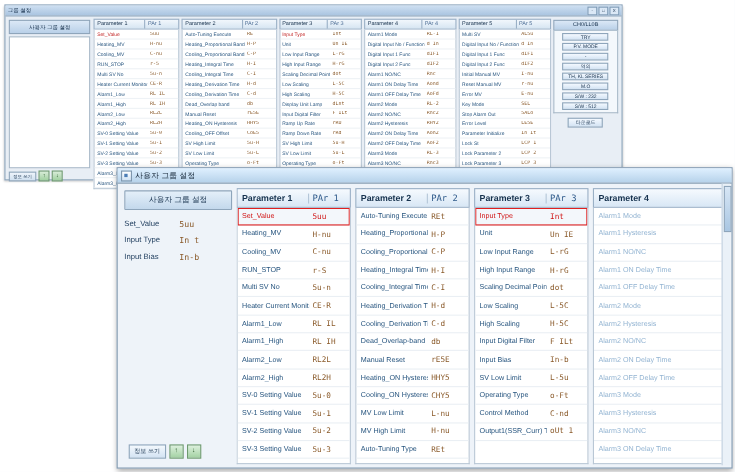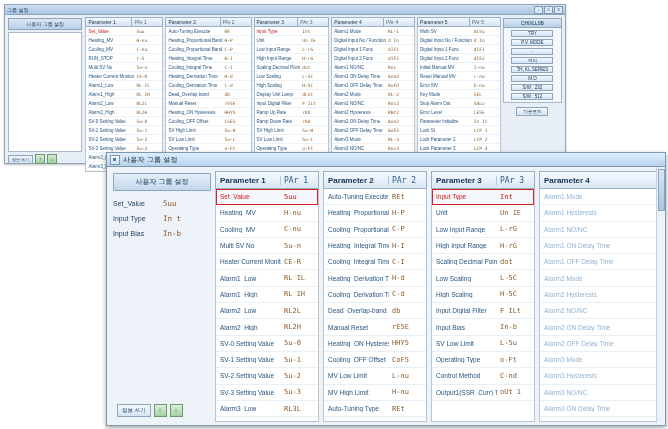--- a/index.html
+++ b/index.html
@@ -632,20 +632,24 @@
             </div>
           <div class="prow">
               <span class="n">Heating_MV</span>
               <span class="v">H-nu</span>
             </div>
           <div class="prow">
               <span class="n">Cooling_MV</span>
               <span class="v">C-nu</span>
             </div>
           <div class="prow">
+              <span class="n">RUN_STOP</span>
+              <span class="v">r-S</span>
+            </div>
+          <div class="prow">
               <span class="n">Multi SV No</span>
               <span class="v">5u-n</span>
             </div>
           <div class="prow">
               <span class="n">Heater Current Monitoring</span>
               <span class="v">CE-R</span>
             </div>
           <div class="prow">
               <span class="n">Alarm1_Low</span>
               <span class="v">RL IL</span>
@@ -726,22 +730,22 @@
             </div>
           <div class="prow">
               <span class="n">Manual Reset</span>
               <span class="v">rE5E</span>
             </div>
           <div class="prow">
               <span class="n">Heating_ON Hysteresis</span>
               <span class="v">HHY5</span>
             </div>
           <div class="prow">
-              <span class="n">Cooling_OFF Offset</span>
-              <span class="v">CoF5</span>
+              <span class="n">Cooling_ON Hysteresis</span>
+              <span class="v">CHY5</span>
             </div>
           <div class="prow">
               <span class="n">MV Low Limit</span>
               <span class="v">L-nu</span>
             </div>
           <div class="prow">
               <span class="n">MV High Limit</span>
               <span class="v">H-nu</span>
             </div>
           <div class="prow">

